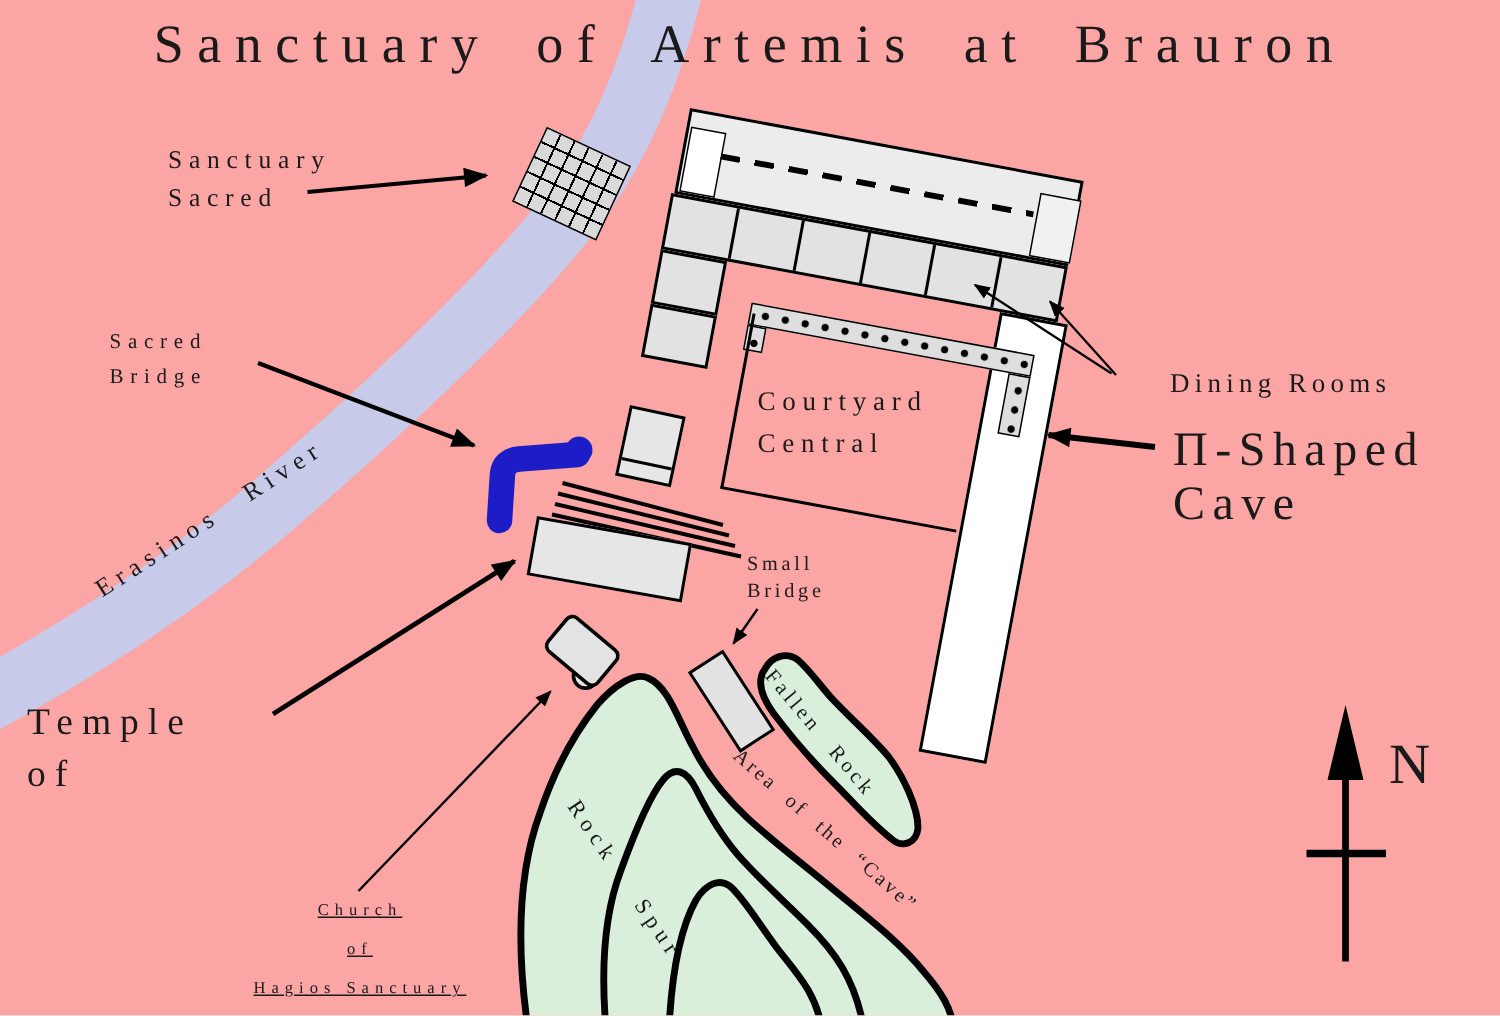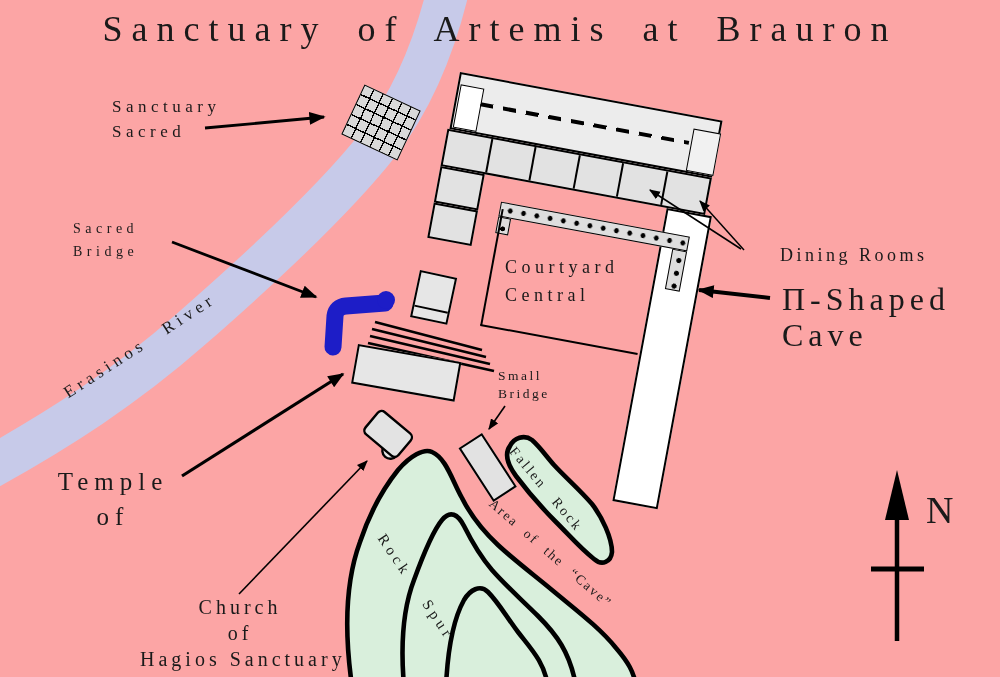--- a/index.html
+++ b/index.html
@@ -8,22 +8,22 @@
     font-family:"Liberation Serif","DejaVu Serif",serif;color:#111;
   }
   svg{position:absolute;left:0;top:0;}
   
   .lbl{position:absolute;white-space:nowrap;color:#1a1a1a;}
   #title{left:0;top:8px;width:1000px;text-align:center;font-size:36px;letter-spacing:9px;word-spacing:12px;}
   #lbl-bridge{left:112px;top:94px;font-size:17px;letter-spacing:4.5px;line-height:25px;}
   #lbl-spring{left:73px;top:217px;font-size:14px;letter-spacing:4.5px;line-height:23px;text-align:right;}
   #lbl-river{left:60px;top:386px;font-size:17px;letter-spacing:4.5px;word-spacing:14px;
              transform:rotate(-33deg);transform-origin:0 0;}
-  #lbl-temple{left:18px;top:464px;width:190px;text-align:center;font-size:25px;letter-spacing:6px;line-height:35px;}
-  #lbl-church{left:140px;top:594px;width:200px;text-align:center;font-size:20px;letter-spacing:4px;line-height:26px;}
+  #lbl-temple{left:18px;top:464px;width:190px;text-align:left;font-size:25px;letter-spacing:6px;line-height:35px;}
+  #lbl-church{left:140px;top:594px;width:200px;text-align:center;font-size:11px;letter-spacing:4px;line-height:26px;text-decoration:underline;}
   #lbl-courtyard{left:505px;top:253px;font-size:18px;letter-spacing:4.5px;line-height:28px;}
   #lbl-dining{left:780px;top:245px;font-size:18px;letter-spacing:3.5px;}
   #lbl-stoa{left:782px;top:281px;font-size:32px;letter-spacing:5px;line-height:36px;}
   #lbl-shrine{left:498px;top:367px;font-size:13.5px;letter-spacing:2.5px;line-height:18px;}
   #lbl-rockspur{left:388px;top:531px;font-size:15px;letter-spacing:4px;word-spacing:24px;
                 transform:rotate(56deg);transform-origin:0 0;}
   #lbl-fallenrock{left:518px;top:444px;font-size:14px;letter-spacing:2.5px;word-spacing:10px;
                 transform:rotate(50deg);transform-origin:0 0;}
   #lbl-cave{left:496px;top:496px;font-size:13.5px;letter-spacing:2px;word-spacing:6px;
                 transform:rotate(41deg);transform-origin:0 0;}

